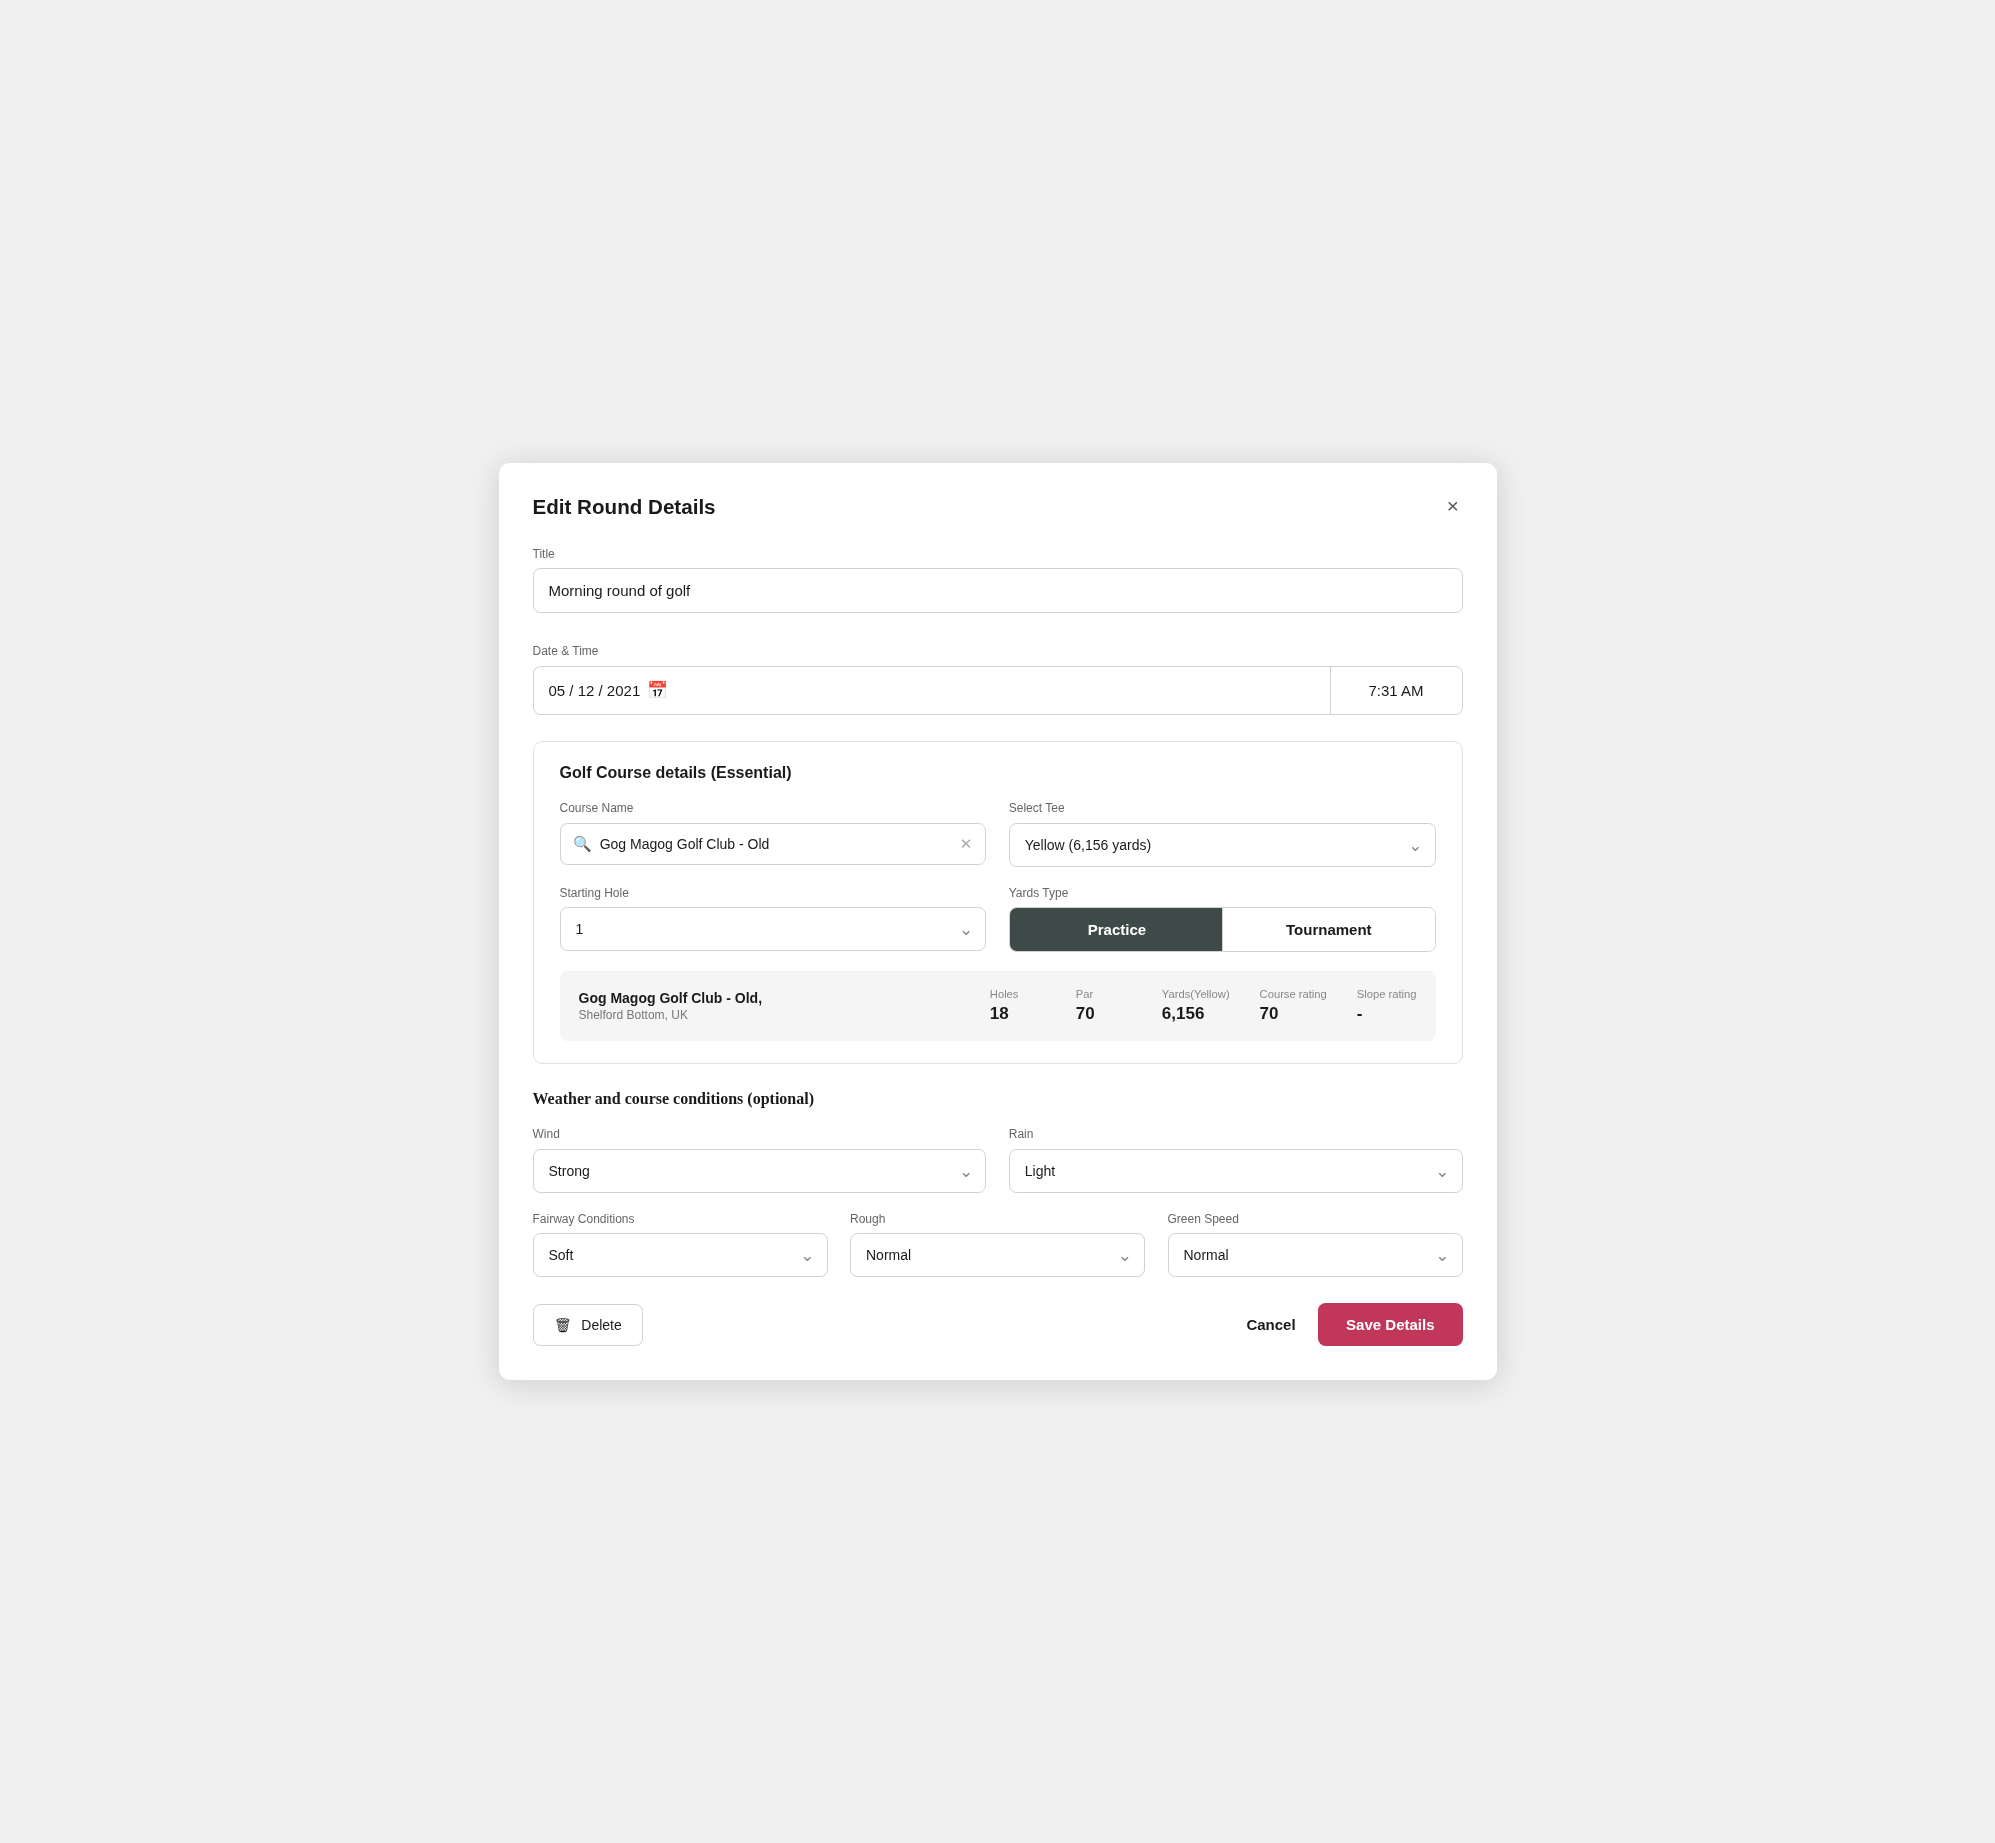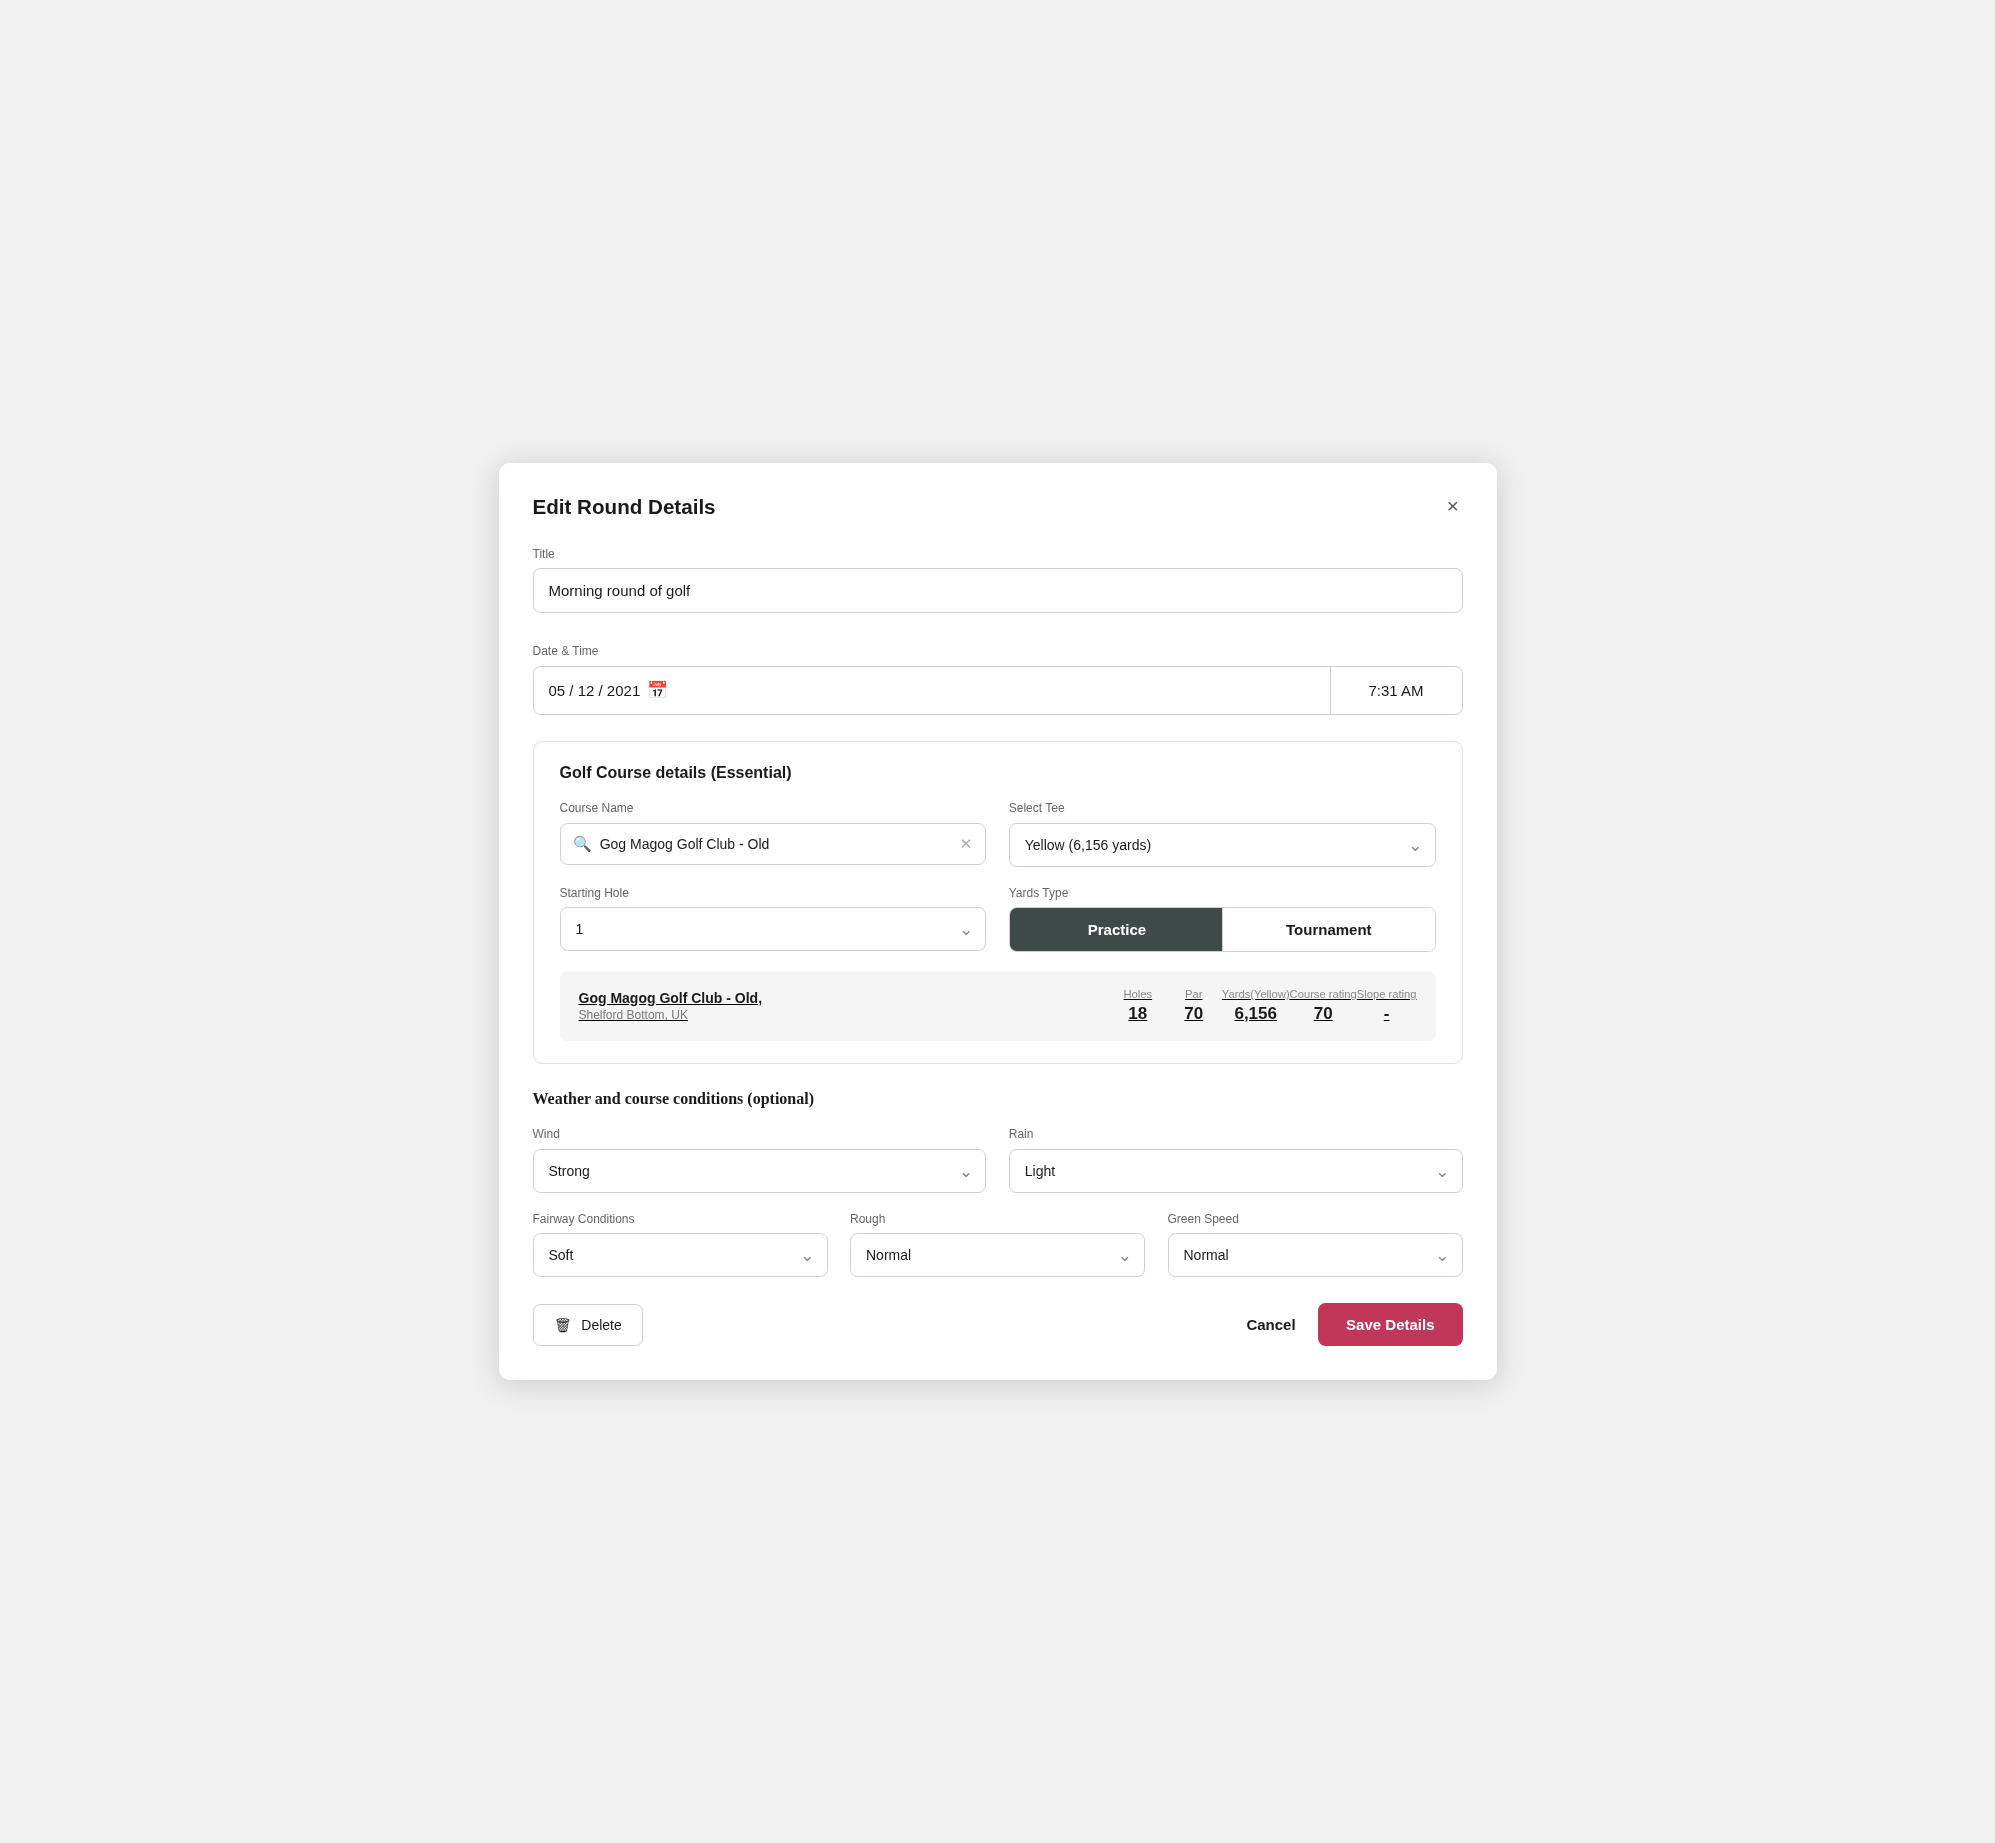--- a/index.html
+++ b/index.html
@@ -183,39 +183,39 @@
       background: #fff;
       color: #1a1a1a;
       border-left: 1.4px solid #d0d0d0;
     }
     .course-info-row {
       background: #f5f5f5;
       border-radius: 7.5px;
       padding: 17px 19px;
       display: flex;
       align-items: center;
-      text-decoration: underline;
+      gap: 30px;
     }
     .course-info-name {
       flex: 1;
     }
     .course-info-name .name {
       font-size: 14px;
       font-weight: 700;
       color: #1a1a1a;
     }
     .course-info-name .location {
       font-size: 12px;
       color: #777;
       margin-top: 2.8px;
     }
     .stat-col {
       display: flex;
       flex-direction: column;
-      align-items: center;
+      align-items: flex-start;
       min-width: 56px;
     }
     .stat-label {
       font-size: 11.2px;
       color: #888;
       margin-bottom: 3.7px;
       white-space: nowrap;
     }
     .stat-value {
       font-size: 17px;

